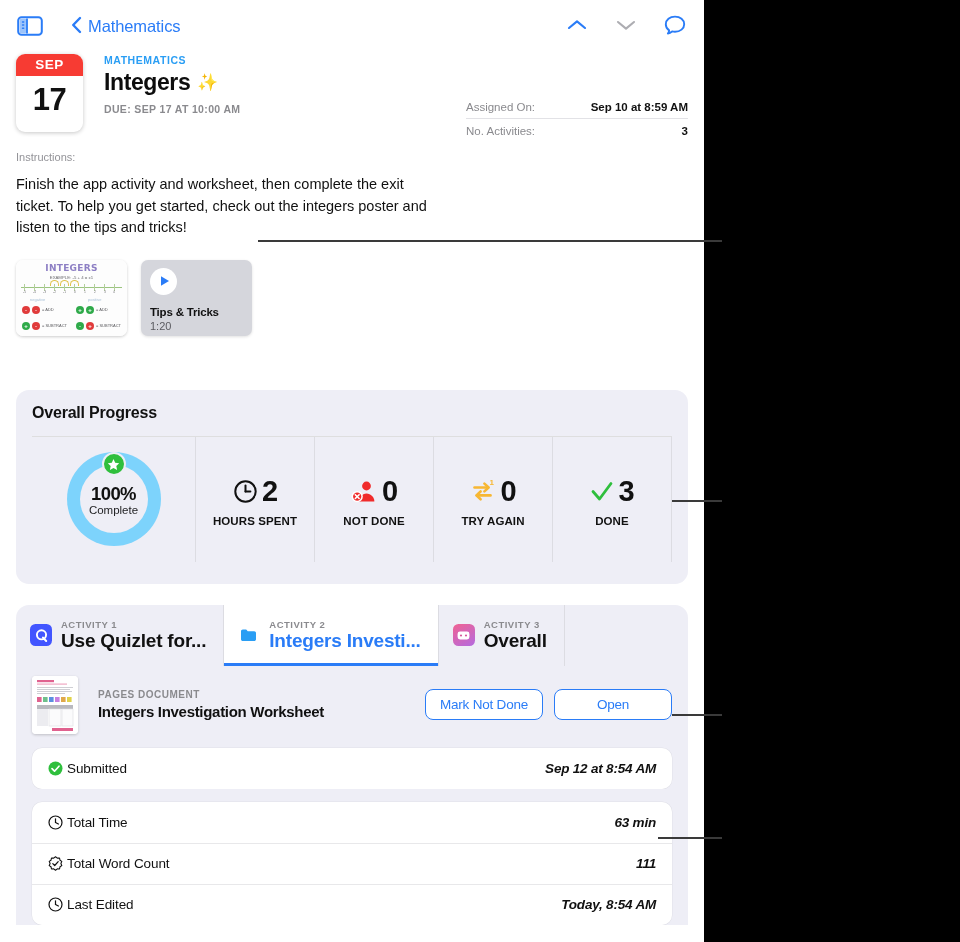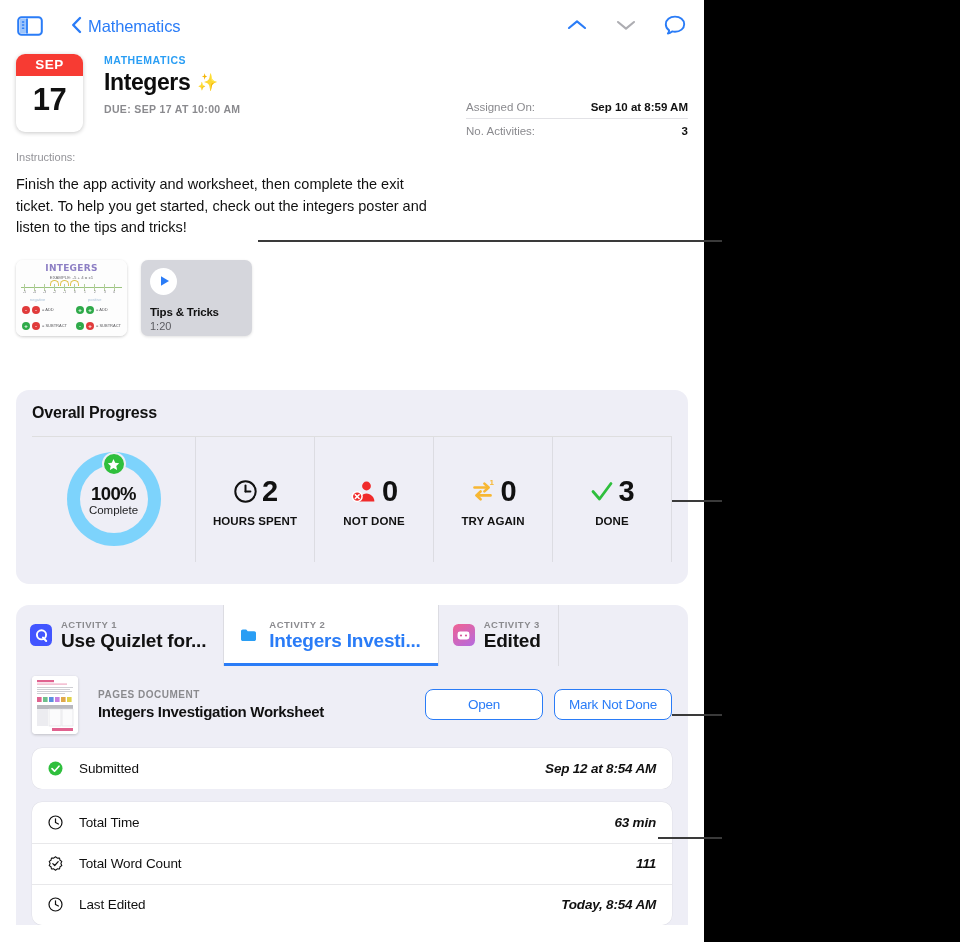--- a/index.html
+++ b/index.html
@@ -171,21 +171,21 @@
   .pill { border: 1.6px solid #2a7cf7; border-radius: 8px; background: #ffffff;
     color: #2a7cf7; font-size: 13.5px; padding: 7px 0; width: 118px;
     text-align: center; cursor: pointer; font-family: "Liberation Sans", sans-serif;
     letter-spacing: -0.2px; }
 
   
   .list-card { margin: 0 16px; background: #ffffff; border-radius: 10px;
     box-shadow: 0 0 0 0.5px rgba(0,0,0,0.06); }
   .row { display: flex; align-items: center; padding: 0 16px; height: 41px; }
   .row + .row { border-top: 1px solid #e8e8ea; }
-  .row-k { display: flex; align-items: flex-start; gap: 16px; font-size: 13.5px;
+  .row-k { display: flex; align-items: flex-start; gap: 4px; font-size: 13.5px;
     color: #111111; letter-spacing: -0.1px; }
   .row-v { margin-left: auto; font-size: 13.5px; font-weight: bold;
     color: #111111; letter-spacing: -0.2px; font-style: italic; }
   .spacer-ppl { height: 13px; background: #eeeef6; }
   .below-tabs { background: #eeeef6; }
 
   
   .leader { position: absolute; height: 2px; background: #3a3a3a; z-index: 40; }
 </style>
 </head>
@@ -437,21 +437,21 @@
         <div class="tab">
           <div class="app-icon survey">
             <svg width="15" height="13" viewBox="0 0 15 13">
               <rect x="1.6" y="2.6" width="11.8" height="7.8" rx="2.4" fill="#ffffff"></rect>
               <circle cx="5" cy="6.5" r="1.1" fill="#d8589b"></circle>
               <circle cx="10" cy="6.5" r="1.1" fill="#d8589b"></circle>
             </svg>
           </div>
           <div>
             <div class="tab-eyebrow">ACTIVITY 3</div>
-            <div class="tab-name">Edited</div>
+            <div class="tab-name">Overall</div>
           </div>
         </div>
 
         <div class="tabs-rest"></div>
       </div>
 
       <div class="doc-row">
         <div class="doc-thumb">
           <svg width="46" height="58" viewBox="0 0 46 58">
             <rect x="0" y="0" width="46" height="58" fill="#ffffff"></rect>
@@ -472,22 +472,22 @@
             <rect x="17" y="33" width="12" height="17" fill="#fbfbfc" stroke="#dddde2" stroke-width="0.6"></rect>
             <rect x="30" y="33" width="11" height="17" fill="#fbfbfc" stroke="#dddde2" stroke-width="0.6"></rect>
             <rect x="20" y="52" width="21" height="3" fill="#e0628f"></rect>
           </svg>
         </div>
         <div class="doc-meta">
           <div class="doc-kind">PAGES DOCUMENT</div>
           <div class="doc-name">Integers Investigation Worksheet</div>
         </div>
         <div class="btns">
+          <div class="pill">Mark Not Done</div>
           <div class="pill">Open</div>
-          <div class="pill">Mark Not Done</div>
         </div>
       </div>
 
       <div class="below-tabs">
         <div class="list-card">
           <div class="row">
             <div class="row-k">
               <svg width="15" height="15" viewBox="0 0 15 15">
                 <circle cx="7.5" cy="7.5" r="7" fill="#2fbf3d"></circle>
                 <polyline points="4,7.7 6.5,10.2 11,5.2" fill="none" stroke="#ffffff" stroke-width="1.7" stroke-linecap="round" stroke-linejoin="round"></polyline>

